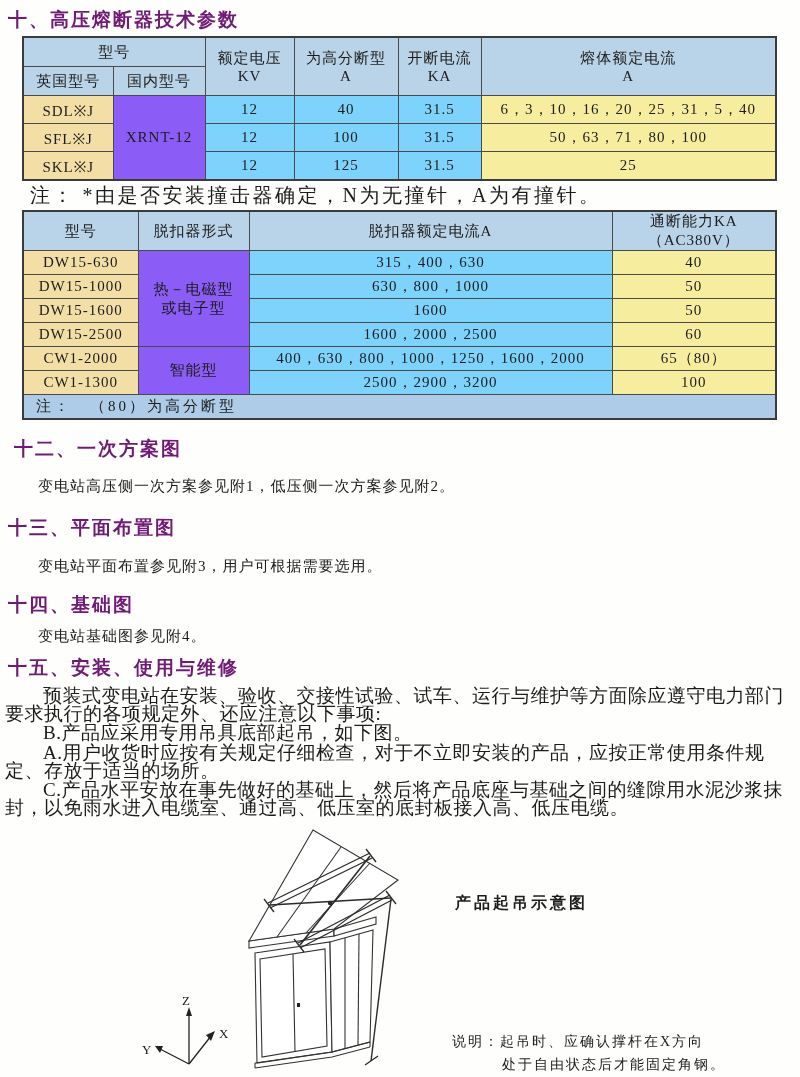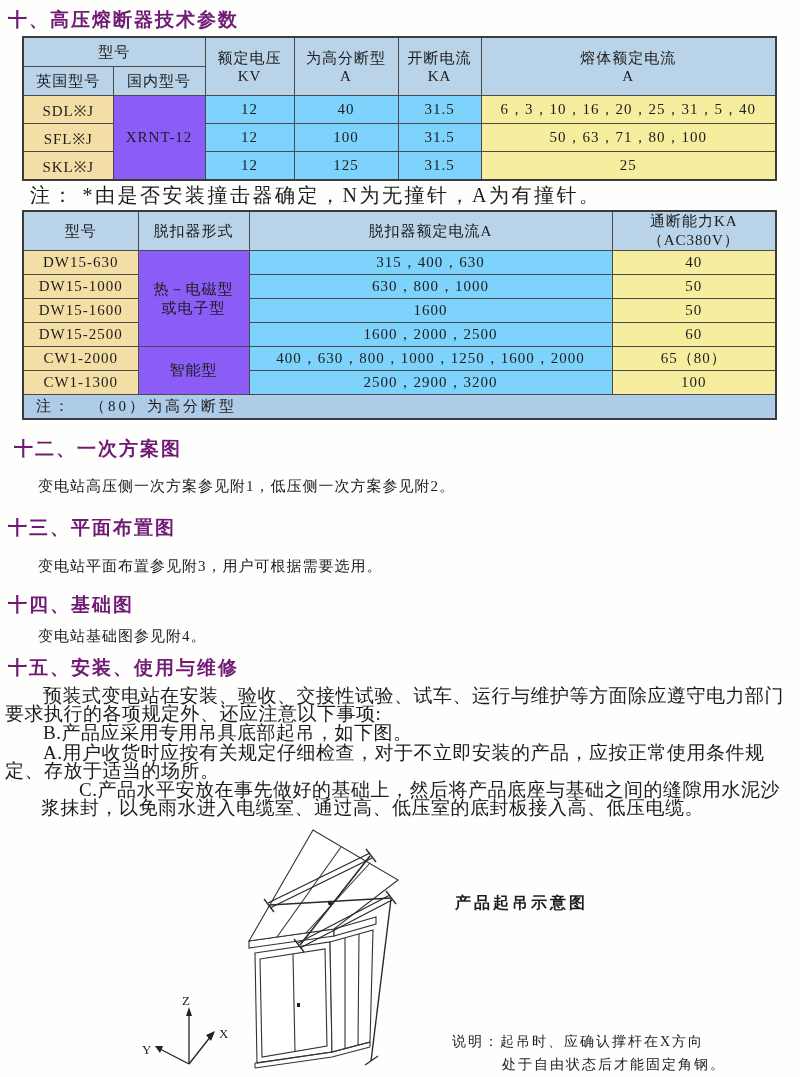--- a/index.html
+++ b/index.html
@@ -167,21 +167,21 @@
   <h2 class="sec abs" style="left:8px;top:592px;">十四、基础图</h2>
   <div class="abs bodytext" style="left:8px;top:626px;width:780px;">
     <p class="indent">变电站基础图参见附4。</p>
   </div>
 
   <h2 class="sec abs" style="left:8px;top:655px;">十五、安装、使用与维修</h2>
   <div class="abs" style="left:5px;top:687px;width:792px;font-size:19px;line-height:18px;letter-spacing:0.5px;">
     <p class="indent">预装式变电站在安装、验收、交接性试验、试车、运行与维护等方面除应遵守电力部门要求执行的各项规定外、还应注意以下事项:</p>
     <p class="indent" style="margin-top:1px;">B.产品应采用专用吊具底部起吊，如下图。</p>
     <p class="indent" style="margin-top:2px;">A.用户收货时应按有关规定仔细检查，对于不立即安装的产品，应按正常使用条件规定、存放于适当的场所。</p>
-    <p class="indent" style="margin-top:1px;margin-left:36px;">C.产品水平安放在事先做好的基础上，然后将产品底座与基础之间的缝隙用水泥沙浆抹封，以免雨水进入电缆室、通过高、低压室的底封板接入高、低压电缆。</p>
+    <p class="indent" style="margin-top:1px;">C.产品水平安放在事先做好的基础上，然后将产品底座与基础之间的缝隙用水泥沙浆抹封，以免雨水进入电缆室、通过高、低压室的底封板接入高、低压电缆。</p>
   </div>
 
   <svg class="abs" style="left:118px;top:815px;" width="300" height="262" viewBox="0 0 300 262">
     <g stroke="#333" fill="none" stroke-width="1.1">
 
       <polygon points="137,138 212,127 214,237 139,248" fill="#ffffff"></polygon>
       <polygon points="142,144 207,134 209,231 144,242"></polygon>
       <line x1="175" y1="139" x2="177" y2="237"></line>
       <rect x="179" y="188" width="3" height="4" fill="#222" stroke="none"></rect>
 

